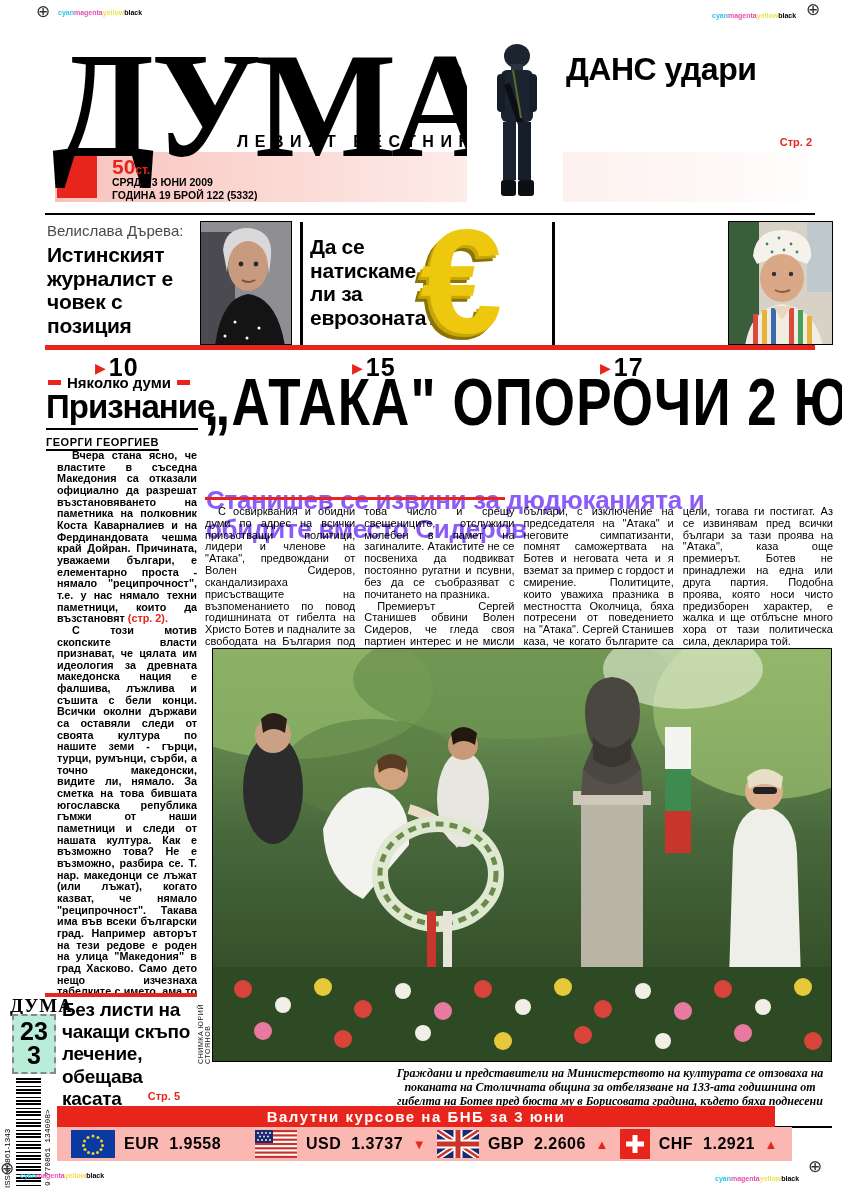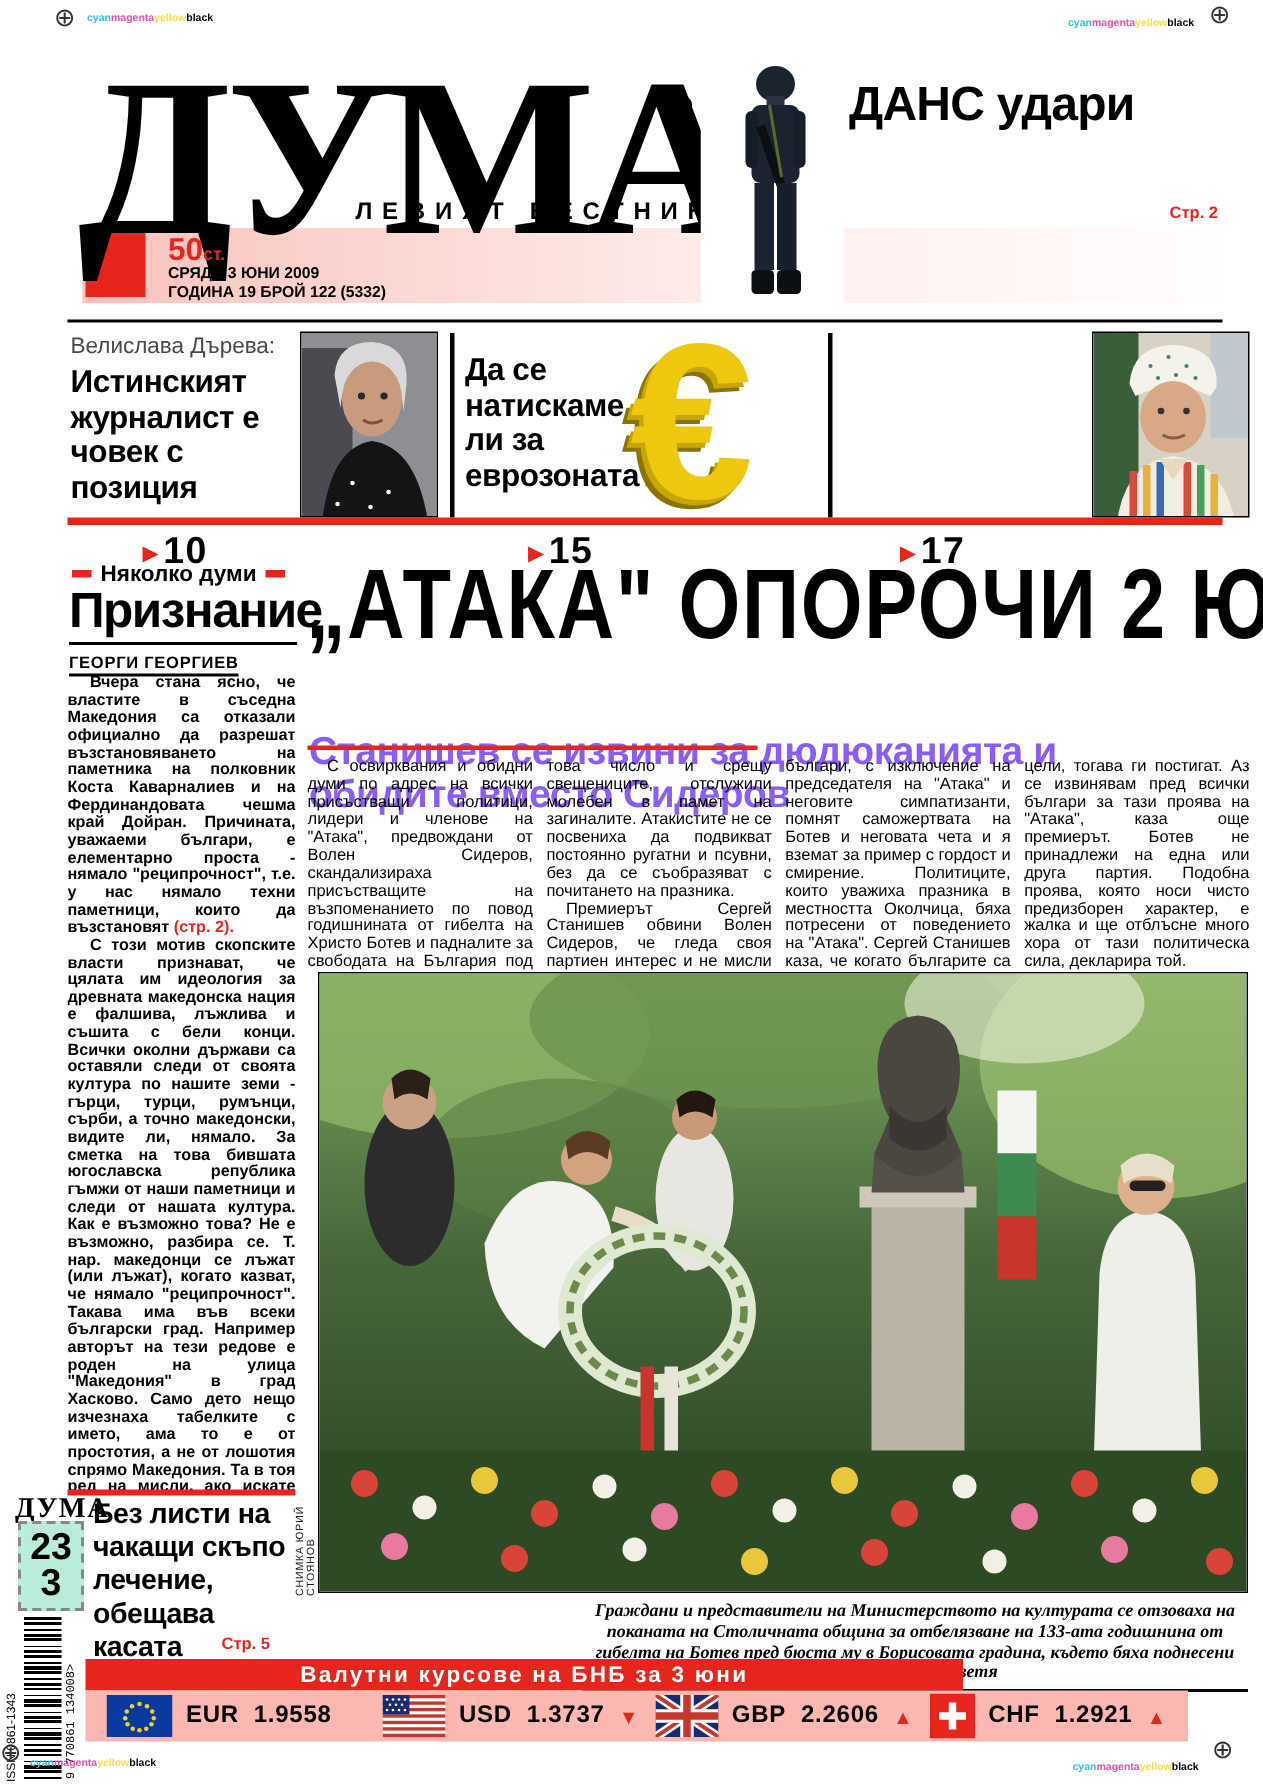--- a/index.html
+++ b/index.html
@@ -38,21 +38,21 @@
   .euro { font-size:148px; font-weight:bold; color:#edc80e; line-height:0.9;
           text-shadow:-3px 3px 0 #c7a708, -6px 6px 0 #8a7404; }
   .photo-frame { border:1px solid #000; overflow:hidden; }
 
   
   .op-kicker { display:flex; align-items:center; gap:6px; font-size:15px; font-weight:bold; white-space:nowrap; }
   .op-kicker .dash { width:13px; height:5px; background:#e8251c; }
   .op-title { font-size:33px; font-weight:bold; letter-spacing:-1px; border-bottom:2px solid #000; padding-bottom:2px; width:152px; }
   .op-author { font-size:11px; font-weight:bold; letter-spacing:0.5px; border-bottom:2px solid #000; display:inline-block; padding-bottom:1px; }
   .op-body { width:152px; height:545px; overflow:hidden; font-size:10.8px; font-weight:bold; line-height:1.08; text-align:justify; }
-  .op-body p { text-indent:15px; }
+  .op-body p { text-indent:15px;margin-left:12px; }
   .red { color:#e8251c; font-weight:bold; }
 
   
   .mainhead { font-size:50px; font-weight:bold; letter-spacing:1px; white-space:nowrap;
               transform:scale(1.06,1.32); transform-origin:left top; line-height:1; }
   .subhead { font-size:26px; font-weight:bold; color:#8b5cf6; line-height:1.1; letter-spacing:-0.3px;margin-top:40px; }
   .red-underline { background:#e8251c; height:3px; }
   .cols { display:flex; gap:9px; width:628px; height:142px; overflow:hidden; }
   .col { flex:1; font-size:11px; line-height:1.075; text-align:justify; }
   .col p.ind { text-indent:13px; }
@@ -315,21 +315,21 @@
     <span>23</span>
     <span>3</span>
   </div>
   <div class="abs vtext" style="left:3px;top:1080px;height:108px;">ISSN 0861-1343</div>
   <div class="abs barcode-bars" style="left:16px;top:1078px;"></div>
   <div class="abs vtext mono" style="left:43px;top:1078px;height:108px;">9 770861 134008&gt;</div>
 
   <div class="abs bl-head" style="left:62px;top:999px;width:140px;">Без листи на чакащи скъпо лечение, обещава касата</div>
   <div class="abs pageref" style="left:62px;top:1090px;width:118px;text-align:right;">Стр. 5</div>
 
-  <div class="abs cur-head" style="left:57px;top:1106px;width:585px;height:21px;">Валутни курсове на БНБ за 3 юни</div>
+  <div class="abs cur-head" style="left:57px;top:1106px;width:718px;height:21px;">Валутни курсове на БНБ за 3 юни</div>
   <div class="abs cur-row" style="left:57px;top:1127px;width:735px;height:34px;">
 
     <div class="cur-item">
       <svg class="flag" width="44" height="28" viewBox="0 0 44 28">
         <rect width="44" height="28" fill="#0a3aa0"></rect>
         <g fill="#f2d321">
           <circle cx="22" cy="6" r="1.5"></circle>
             <circle cx="27" cy="7.5" r="1.5"></circle>
             <circle cx="30.5" cy="11" r="1.5"></circle>
           <circle cx="31.5" cy="15.5" r="1.5"></circle>

